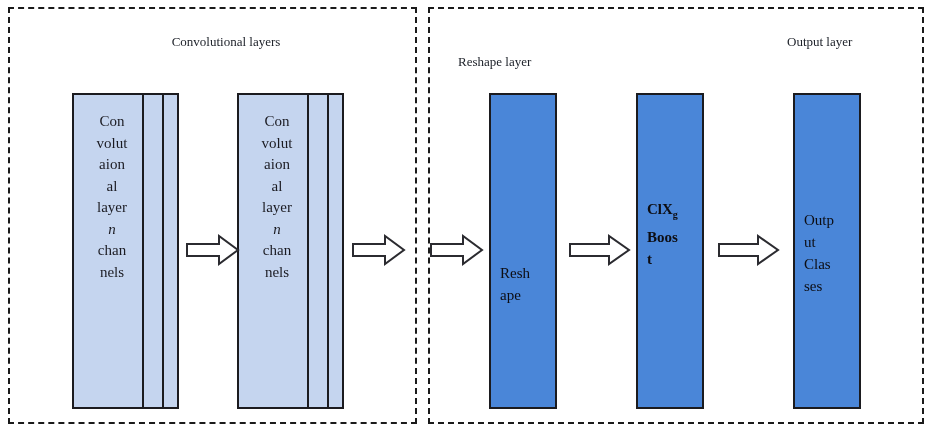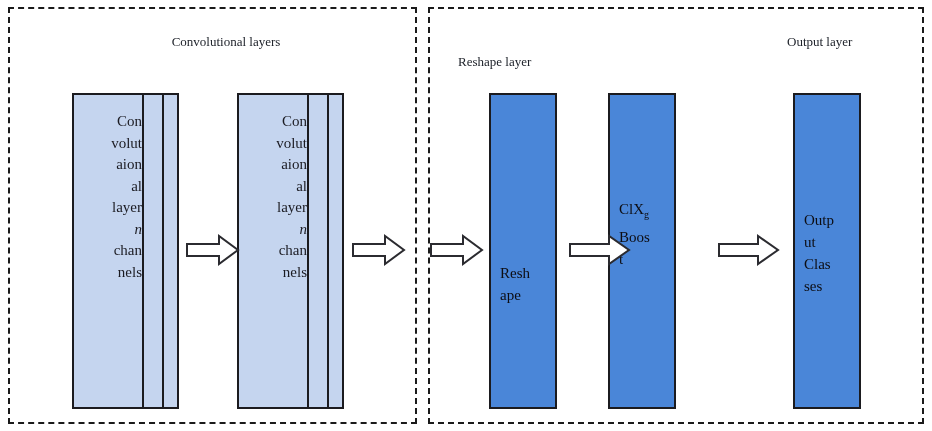--- a/index.html
+++ b/index.html
@@ -66,36 +66,36 @@
 
   .conv-text {
     position: absolute;
     left: 0; right: 0;
     top: 16px;
     padding-left: 8px;
     color: #1b1b22;
     font-size: 15px;
     line-height: 21.5px;
     white-space: pre-line;
-    text-align: right;
+    text-align: center;
   }
   .conv-text .ital { font-style: italic; }
 
   
   .blue-box {
     position: absolute;
     top: 93px;
     height: 316px;
     width: 68px;
     background: #4a86d8;
     border: 2px solid #1b1b1f;
     box-sizing: border-box;
   }
   #box-reshape { left: 489px; }
-  #box-clxgb   { left: 608px; }
+  #box-clxgb   { left: 636px; font-weight: bold; }
   #box-output  { left: 793px; }
 
   .blue-text {
     position: absolute;
     left: 0; right: 0;
     padding-left: 9px;
     color: #0d0d12;
     font-size: 15px;
     line-height: 22px;
     white-space: pre-line;

